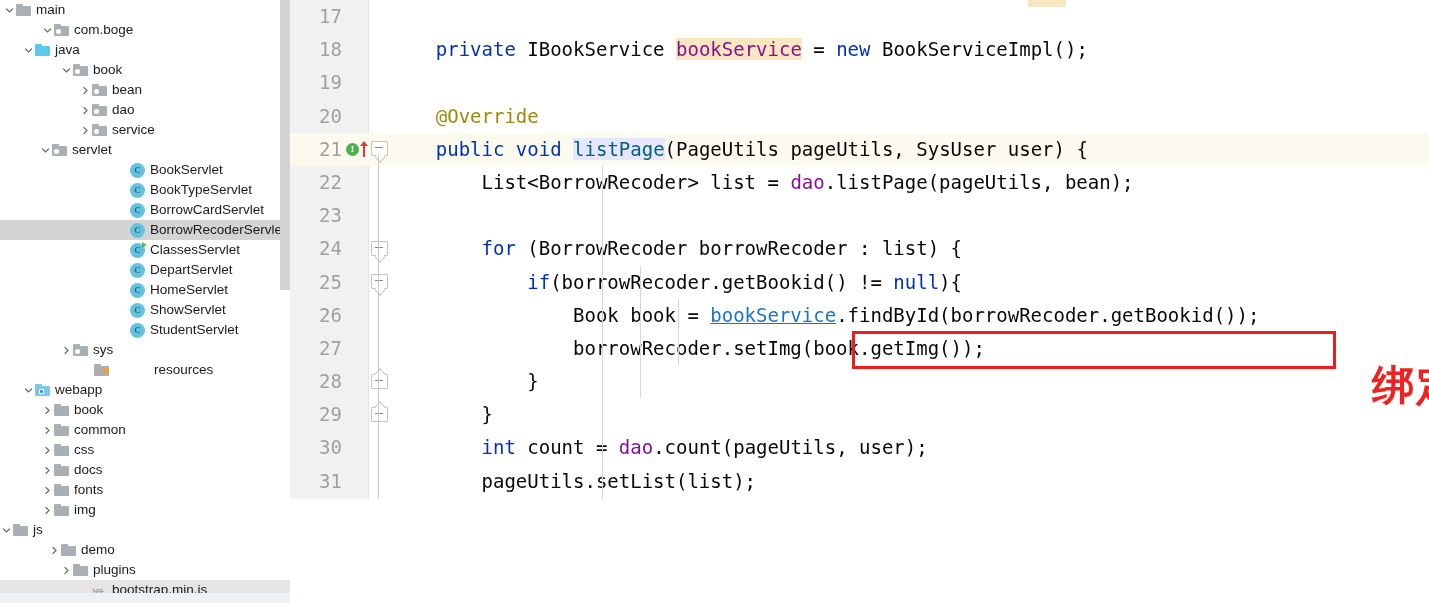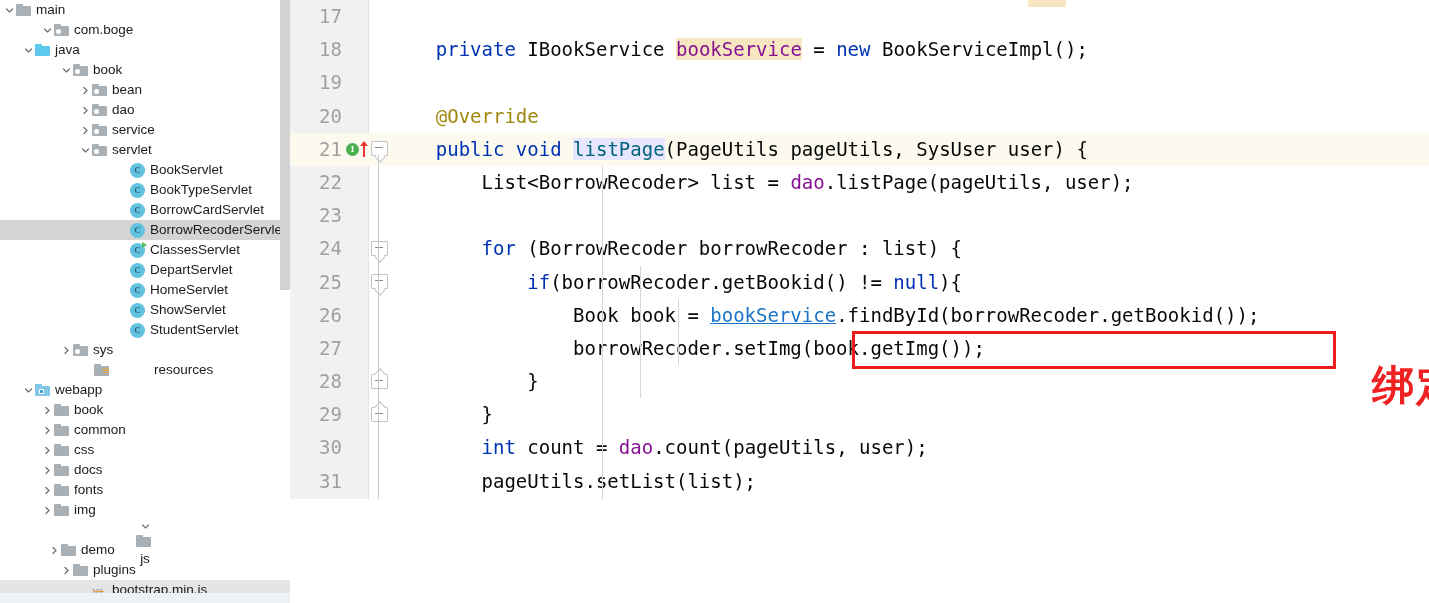--- a/index.html
+++ b/index.html
@@ -374,21 +374,21 @@
               <path d="M3 1.5 L6 4.5 L3 7.5" stroke="#6b6b6b" stroke-width="1.2" fill="none" stroke-linecap="round"></path>
             </svg>
           </span>
           <span class="ico">
             <span class="folder-pkg">
               <span class="pkg-dot"></span>
             </span>
           </span>
           <span class="tree-label">service</span>
         </div>
-        <div class="tree-row" style="padding-left: 79px;">
+        <div class="tree-row" style="padding-left: 39px;">
           <span class="arrow">
             <svg width="9" height="9" viewBox="0 0 9 9">
               <path d="M1.5 3 L4.5 6 L7.5 3" stroke="#6b6b6b" stroke-width="1.2" fill="none" stroke-linecap="round"></path>
             </svg>
           </span>
           <span class="ico">
             <span class="folder-pkg">
               <span class="pkg-dot"></span>
             </span>
           </span>
@@ -574,21 +574,21 @@
           <span class="arrow">
             <svg width="9" height="9" viewBox="0 0 9 9">
               <path d="M3 1.5 L6 4.5 L3 7.5" stroke="#6b6b6b" stroke-width="1.2" fill="none" stroke-linecap="round"></path>
             </svg>
           </span>
           <span class="ico">
             <span class="folder-gray"></span>
           </span>
           <span class="tree-label">img</span>
         </div>
-        <div class="tree-row" style=" flex-direction: column;">
+        <div class="tree-row" style="">
           <span class="arrow">
             <svg width="9" height="9" viewBox="0 0 9 9">
               <path d="M1.5 3 L4.5 6 L7.5 3" stroke="#6b6b6b" stroke-width="1.2" fill="none" stroke-linecap="round"></path>
             </svg>
           </span>
           <span class="ico">
             <span class="folder-gray"></span>
           </span>
           <span class="tree-label">js</span>
         </div>
@@ -664,21 +664,21 @@
             <div class="fold-marker">
               <div class="fold-open">
                 <span class="tail"></span>
               </div>
             </div>
           </div>
           <div class="code-text"><span class="">    </span><span class="kw">public</span><span class=""> </span><span class="kw">void</span><span class=""> </span><span class="meth hl-decl">listPage</span><span class="">(PageUtils pageUtils, SysUser user) {</span></div>
         </div>
         <div class="code-line" style="height: 33.2px;">
           <div class="ln">22</div>
-          <div class="code-text"><span class="">        List&lt;BorrowRecoder&gt; list = </span><span class="field">dao</span><span class="">.listPage(pageUtils, user);</span></div>
+          <div class="code-text"><span class="">        List&lt;BorrowRecoder&gt; list = </span><span class="field">dao</span><span class="">.listPage(pageUtils, bean);</span></div>
         </div>
         <div class="code-line" style="height: 33.2px;">
           <div class="ln">23</div>
           <div class="code-text"><span class="">        </span></div>
         </div>
         <div class="code-line" style="height: 33.2px;">
           <div class="ln">24</div>
           <div class="fold-col">
             <div class="fold-marker">
               <div class="fold-open">

